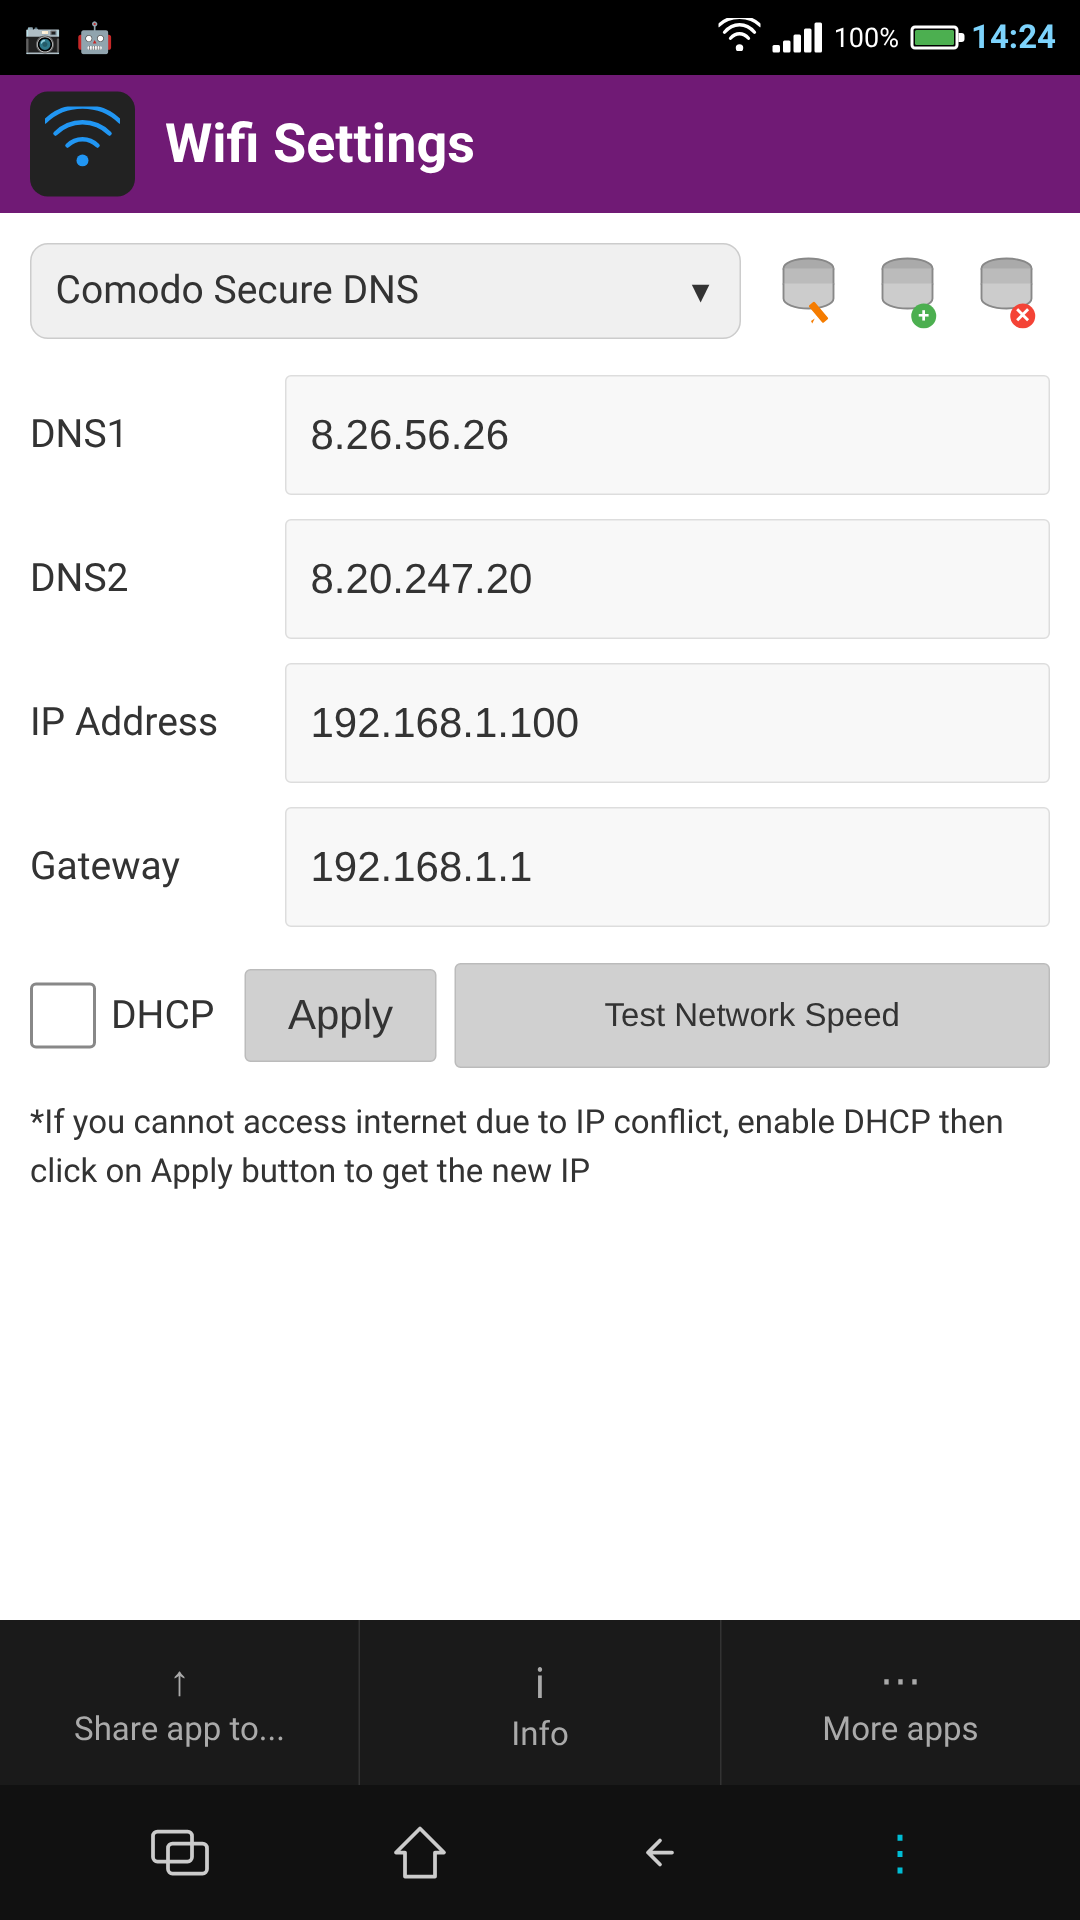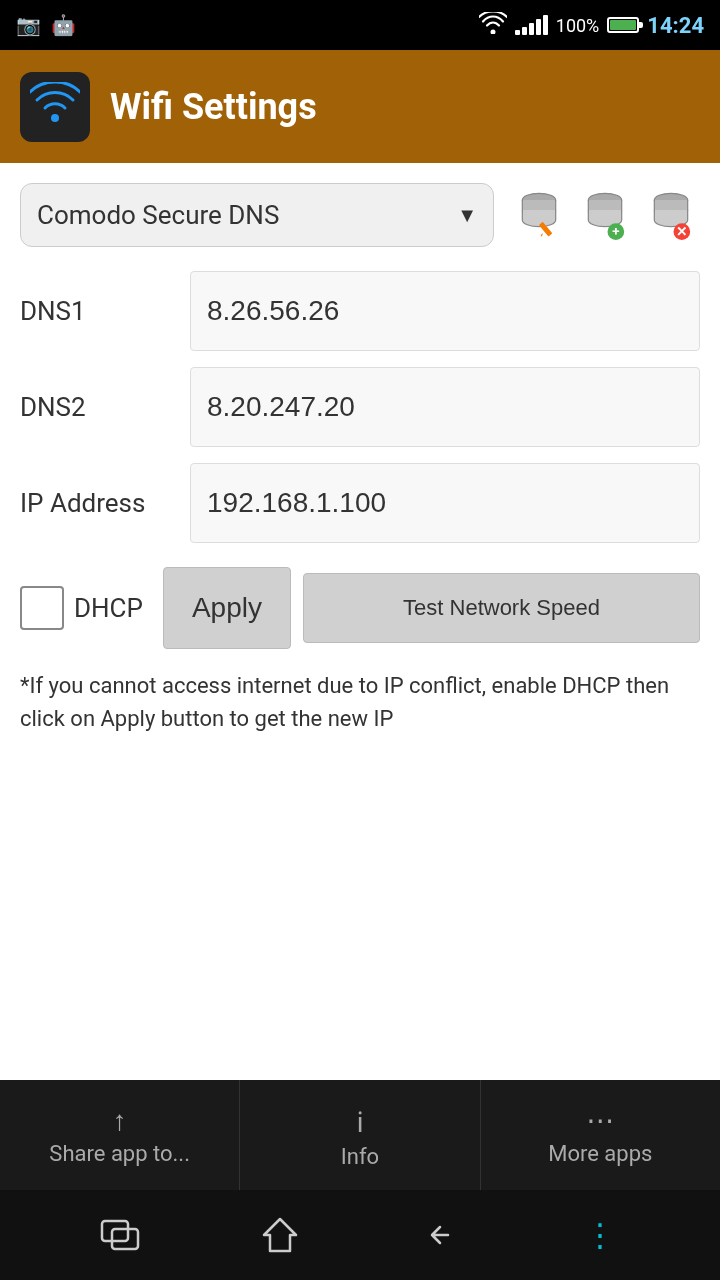--- a/index.html
+++ b/index.html
@@ -85,22 +85,22 @@
       left: 1px;
       top: 1px;
       bottom: 1px;
       width: 90%;
       background: #4CAF50;
       border-radius: 1px;
     }
 
     
     .app-header {
-      height: 113px;
-      background: #a16207;
+      height: 92px;
+      background: #701a75;
       display: flex;
       align-items: center;
       padding: 0 20px;
       gap: 20px;
     }
     .app-logo {
       width: 70px;
       height: 70px;
       background: #222;
       border-radius: 12px;
@@ -209,21 +209,21 @@
       border: 2px solid #888;
       background: #fff;
       border-radius: 4px;
       flex-shrink: 0;
     }
     .dhcp-label {
       font-size: 26px;
       color: #333;
     }
     .apply-btn {
-      height: 82px;
+      height: 62px;
       background: #d0d0d0;
       border: 1px solid #bbb;
       border-radius: 4px;
       font-size: 28px;
       color: #333;
       padding: 0 28px;
       cursor: pointer;
     }
     .test-btn {
       flex: 1;
@@ -401,20 +401,24 @@
   <div class="form-row">
     <span class="field-label">DNS2</span>
     <input class="field-input" type="text" value="8.20.247.20" style="">
   </div>
 
   <div class="form-row">
     <span class="field-label">IP Address</span>
     <input class="field-input" type="text" value="192.168.1.100" style="">
   </div>
 
+  <div class="form-row">
+    <span class="field-label">Gateway</span>
+    <input class="field-input" type="text" value="192.168.1.1" style="">
+  </div>
 
   <div class="action-row">
     <div class="dhcp-checkbox-area">
       <div class="checkbox"></div>
       <span class="dhcp-label">DHCP</span>
     </div>
     <button class="apply-btn">Apply</button>
     <button class="test-btn">Test Network Speed</button>
   </div>
 

